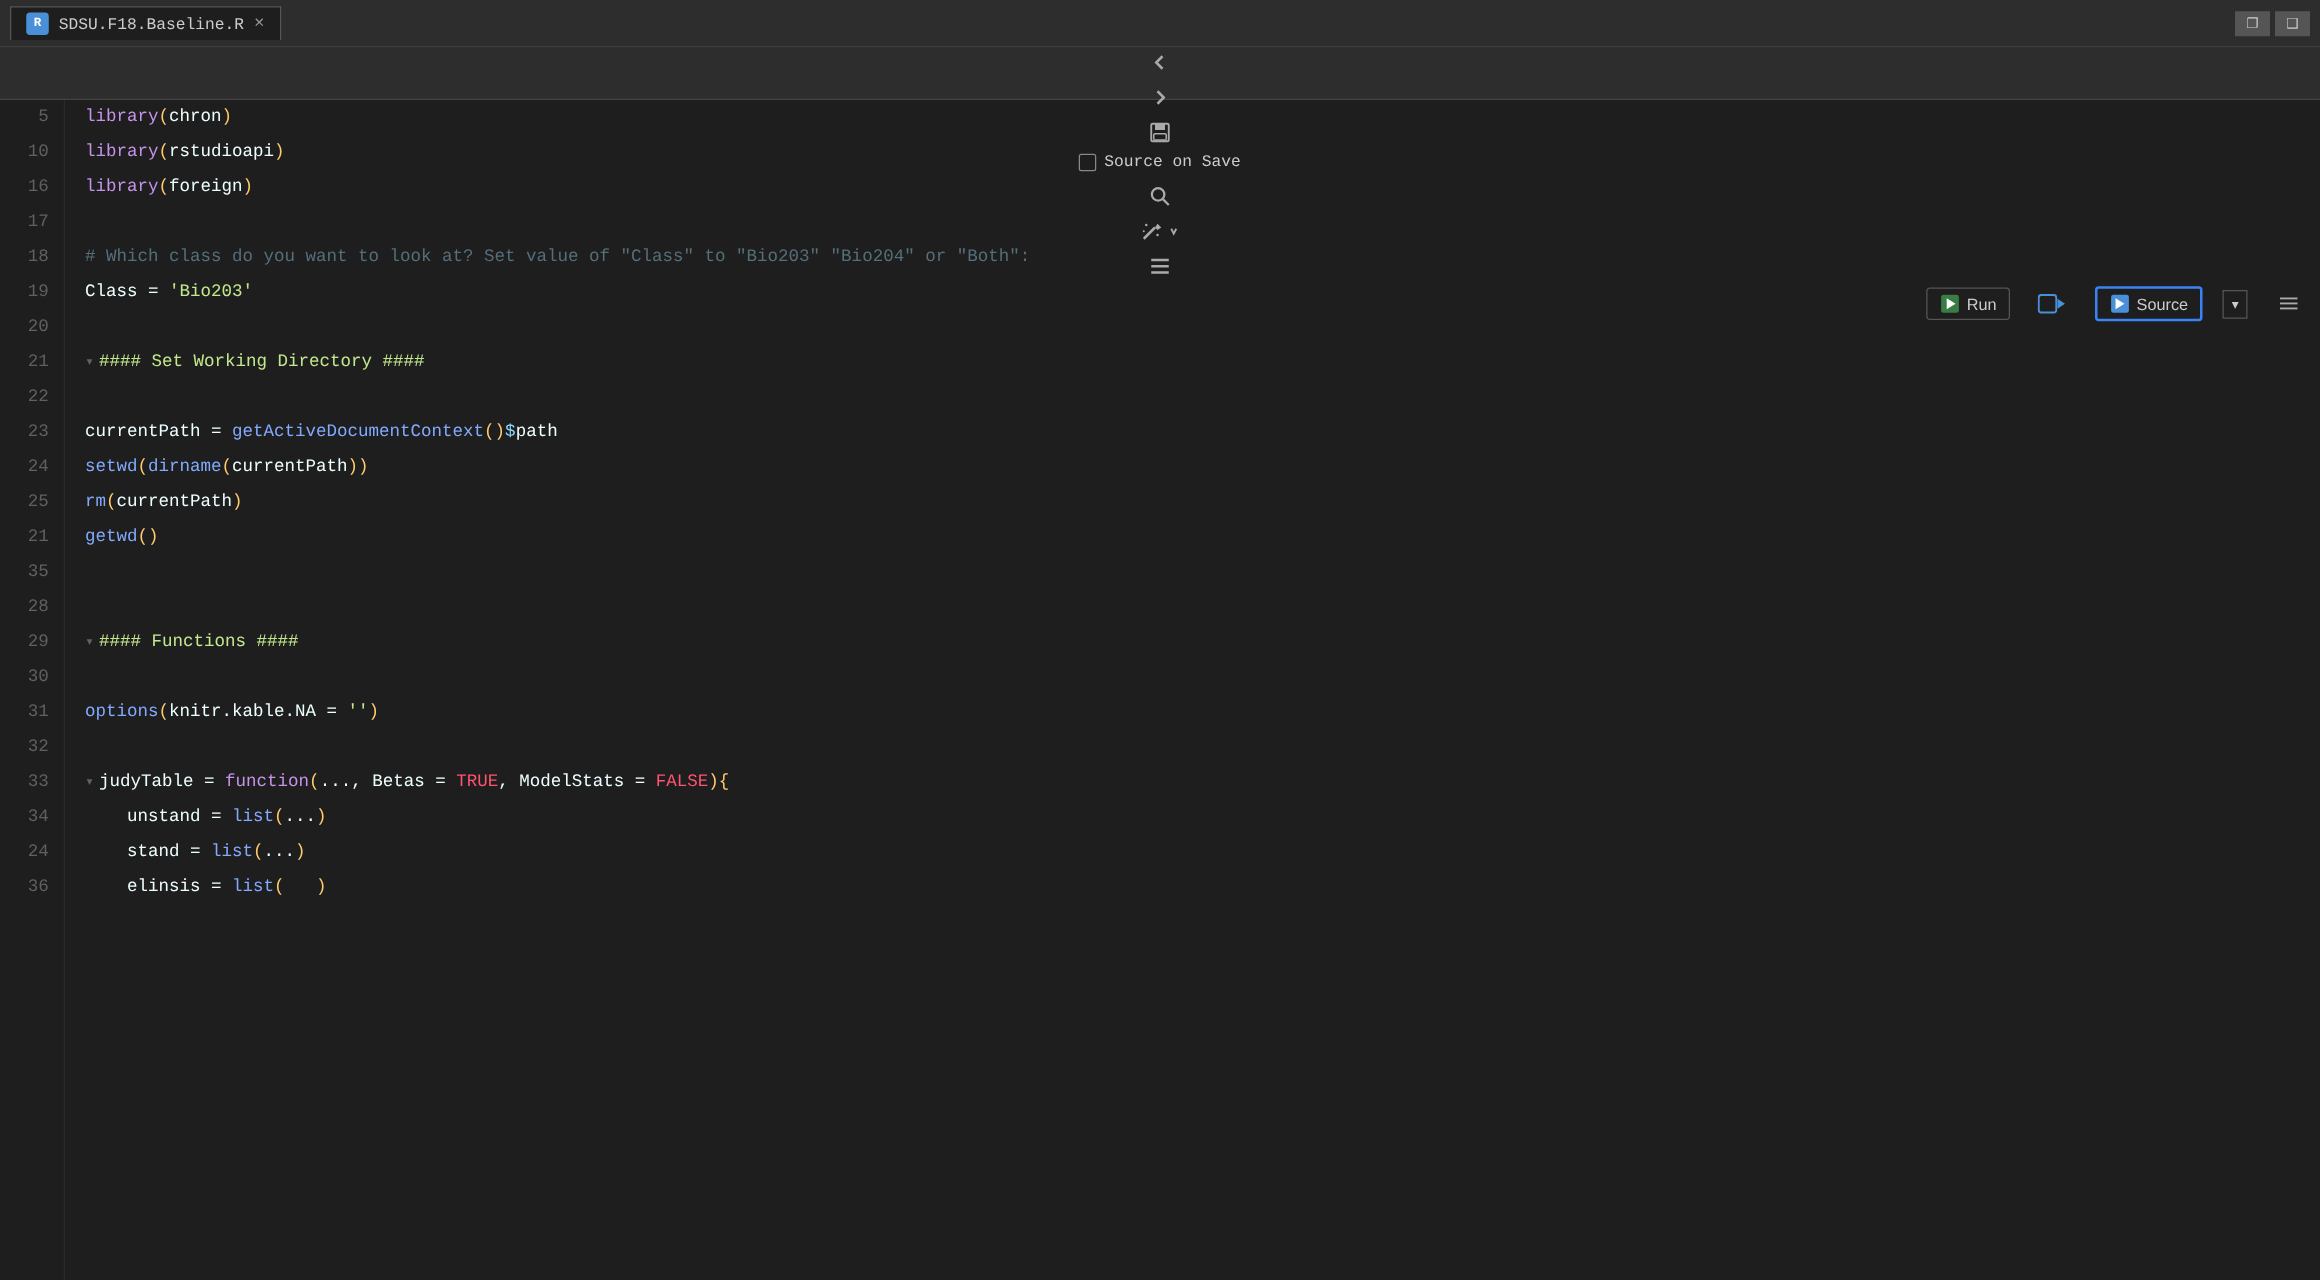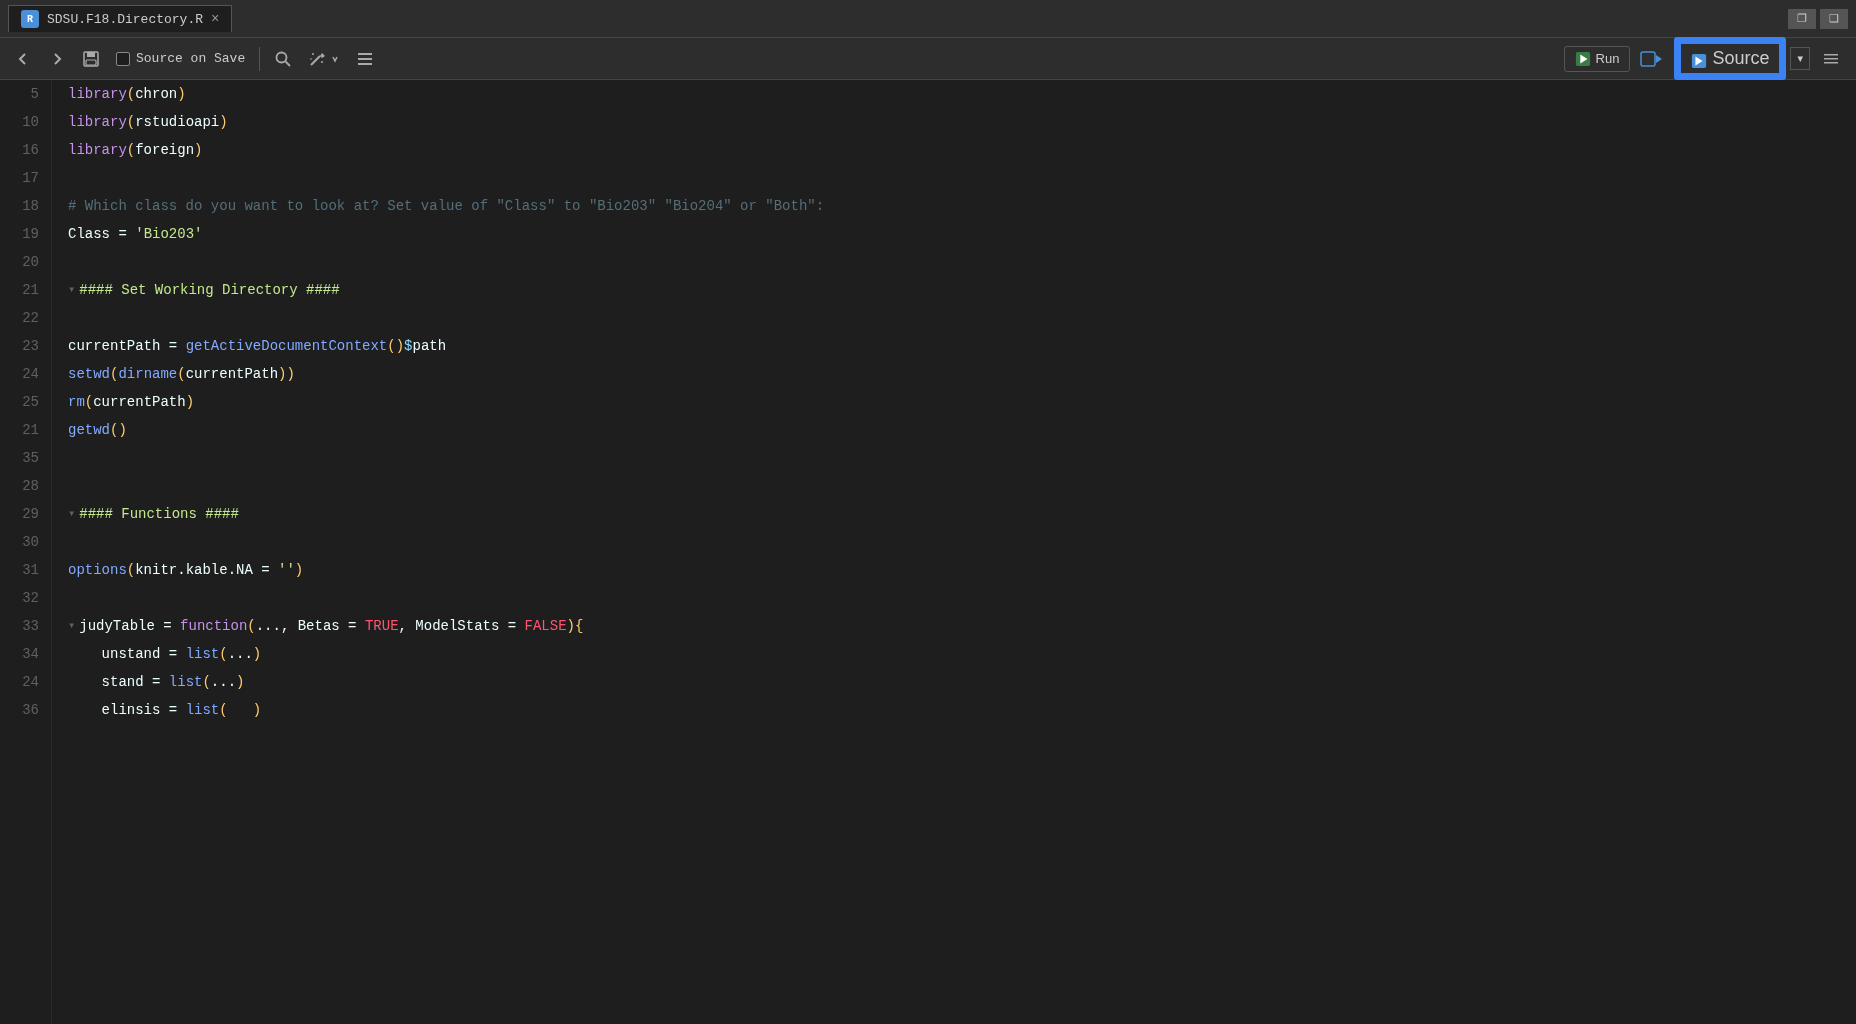--- a/index.html
+++ b/index.html
@@ -78,20 +78,21 @@
 
     
     .toolbar {
       display: flex;
       align-items: center;
       background: #2d2d2d;
       height: 42px;
       padding: 0 8px;
       border-bottom: 1px solid #444;
       gap: 4px;
+      flex-direction: column;
     }
 
     .toolbar-btn {
       display: flex;
       align-items: center;
       justify-content: center;
       background: transparent;
       border: none;
       color: #ccc;
       cursor: pointer;
@@ -127,47 +128,47 @@
       height: 14px;
       border: 1px solid #888;
       background: #1e1e1e;
       border-radius: 2px;
     }
 
     .toolbar-right {
       margin-left: auto;
       display: flex;
       align-items: center;
-      gap: 4px;
+      gap: 16px;
     }
 
     .run-btn {
       display: flex;
       align-items: center;
       gap: 5px;
       background: transparent;
       border: 1px solid #555;
       color: #ccc;
       cursor: pointer;
       padding: 4px 10px;
       border-radius: 3px;
       font-size: 13px;
     }
 
     .source-btn {
       display: flex;
       align-items: flex-end;
       gap: 5px;
       background: transparent;
-      border: 7px solid #3b82f6;
+      border: 2px solid #3b82f6;
       color: #ccc;
       cursor: pointer;
       padding: 4px 10px;
       border-radius: 3px;
-      font-size: 18px;
+      font-size: 13px;
     }
 
     .source-dropdown {
       border-left: 1px solid #555;
       padding: 4px 6px;
       background: transparent;
       border-top: 1px solid #555;
       border-right: 1px solid #555;
       border-bottom: 1px solid #555;
       color: #ccc;
@@ -224,21 +225,21 @@
     .line-num-cell {
       display: block;
     }
   </style>
 </head>
 <body>
 
 <div class="title-bar">
   <div class="title-bar-tab">
     <div class="tab-icon">R</div>
-    <span>SDSU.F18.Directory.R</span>
+    <span>SDSU.F18.Baseline.R</span>
     <span class="tab-close">×</span>
   </div>
   <div class="title-bar-window-controls">
     <button class="win-btn">❐</button>
     <button class="win-btn">❑</button>
   </div>
 </div>
 
 <div class="toolbar">
 

